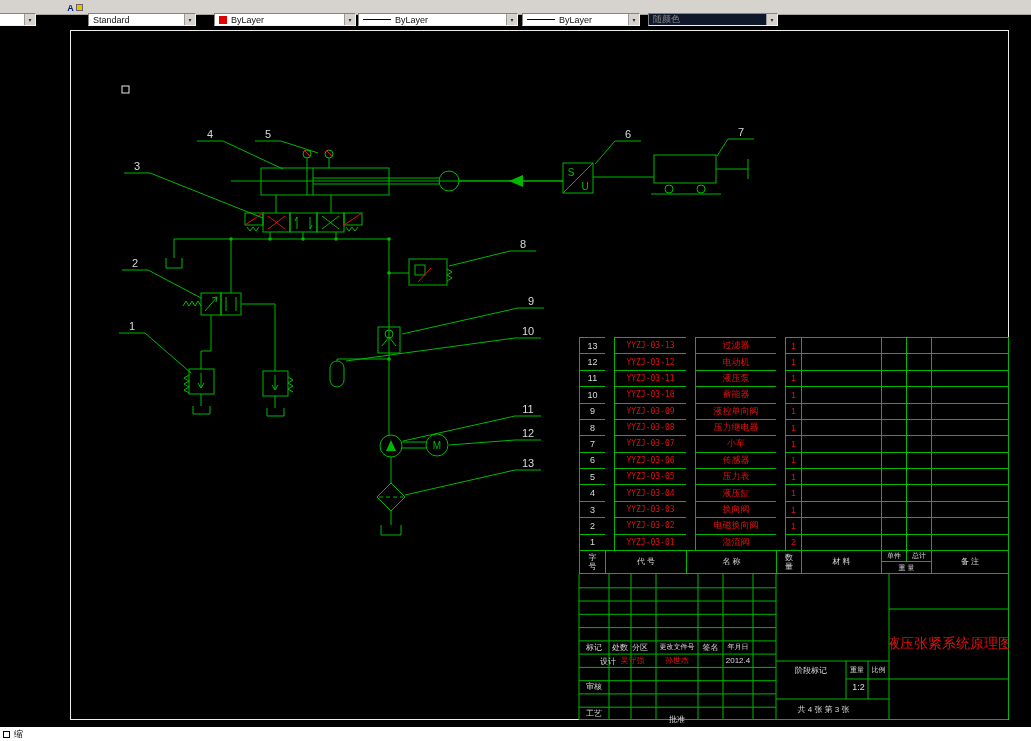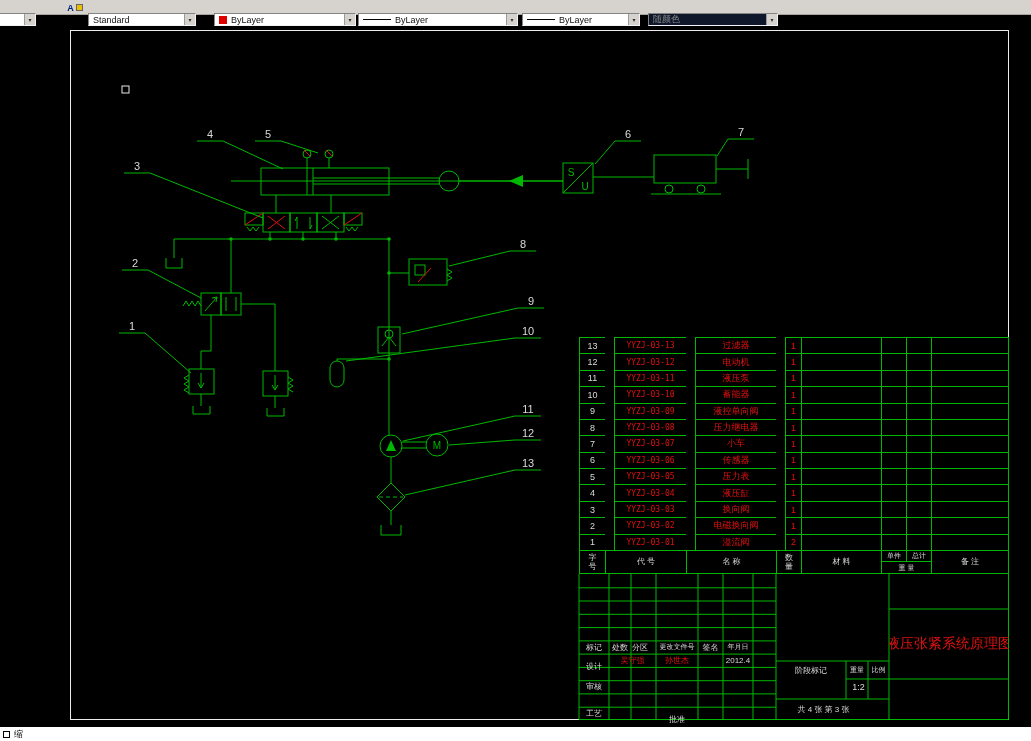--- a/index.html
+++ b/index.html
@@ -415,21 +415,21 @@
     </div>
   </div>
 
   <div class="tblock">
     <div class="tl" style="left:0;top:66px;width:30px;height:14px">标记</div>
     <div class="tl" style="left:30px;top:66px;width:22px;height:14px">处数</div>
     <div class="tl" style="left:52px;top:66px;width:18px;height:14px">分区</div>
     <div class="tl" style="left:77px;top:66px;width:42px;height:14px;font-size:7px">更改文件号</div>
     <div class="tl" style="left:119px;top:66px;width:25px;height:14px">签名</div>
     <div class="tl" style="left:144px;top:66px;width:30px;height:14px;font-size:7px">年月日</div>
-    <div class="tl" style="left:0;top:80px;width:30px;height:25px">设计</div>
+    <div class="tl" style="left:14px;top:80px;width:30px;height:14px">设计</div>
     <div class="tl red" style="left:30px;top:80px;width:47px;height:13px">吴守强</div>
     <div class="tl red" style="left:77px;top:80px;width:42px;height:13px">孙世杰</div>
     <div class="tl" style="left:144px;top:80px;width:30px;height:13px">2012.4</div>
     <div class="tl" style="left:0;top:106px;width:30px;height:13px">审核</div>
     <div class="tl" style="left:0;top:133px;width:30px;height:13px">工艺</div>
     <div class="tl" style="left:77px;top:136px;width:42px;height:19px">批准</div>
     <div class="tl" style="left:197px;top:87px;width:70px;height:18px">阶段标记</div>
     <div class="tl" style="left:267px;top:87px;width:22px;height:18px;font-size:7px">重量</div>
     <div class="tl" style="left:289px;top:87px;width:21px;height:18px;font-size:7px">比例</div>
     <div class="tl" style="left:262px;top:105px;width:35px;height:16px;font-size:9px">1:2</div>

